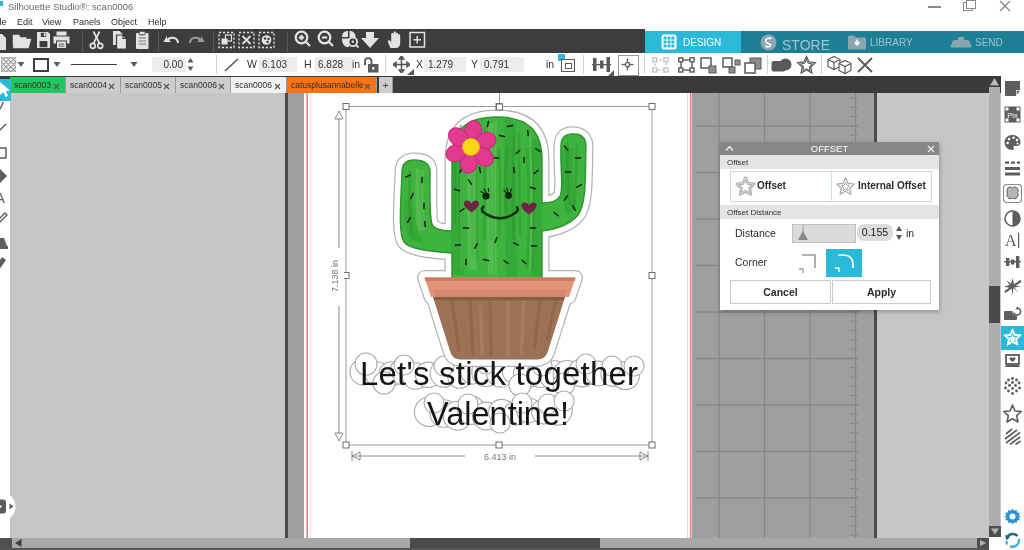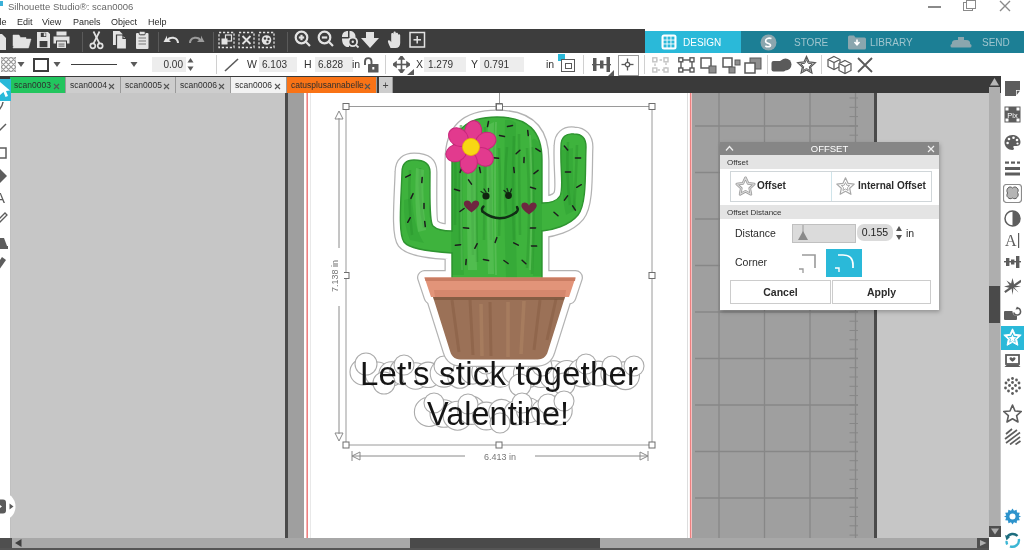--- a/index.html
+++ b/index.html
@@ -148,32 +148,32 @@
         <rect x="10.4" y="10.4" width="3" height="3"></rect>
     </g>
   </svg>
   <span class="abs" style="left:38px;top:5.5px;font-size:10px;color:#fff;">DESIGN</span>
 </div>
 <div class="abs" style="left:741px;top:31px;width:283px;height:22px;background:#1c7f95;">
   <svg class="abs" style="left:19px;top:3px;" width="17" height="17" viewBox="0 0 17 17">
     <circle cx="8.5" cy="8.5" r="8" fill="#8aa6ae"></circle>
     <path d="M11.5 4.5 C 8 3.5 5.5 5 5.6 7.2 C 5.7 9.2 8.3 9.3 9.6 9.9 C 11 10.5 10.9 12.2 9.3 12.6 C 7.8 13 6 12.4 5.3 11.8" stroke="#fff" stroke-width="1.6" fill="none"></path>
   </svg>
-  <span class="abs" style="left:41px;top:5.5px;font-size:10px;color:#9fc5ce;margin-left:12px;">STORE</span>
+  <span class="abs" style="left:41px;top:5.5px;font-size:14px;color:#9fc5ce;">STORE</span>
   <svg class="abs" style="left:107px;top:4px;" width="18" height="15" viewBox="0 0 18 15">
     <path d="M0 2 Q0 0.5 1.5 0.5 L6 0.5 L7.5 2.5 L16.5 2.5 Q18 2.5 18 4 L18 13 Q18 14.5 16.5 14.5 L1.5 14.5 Q0 14.5 0 13 Z" fill="#8aa6ae"></path>
     <path d="M9 4.5 L9 9 M6.5 7 L9 9.8 L11.5 7" stroke="#fff" stroke-width="1.6" fill="none"></path>
   </svg>
   <span class="abs" style="left:129px;top:5.5px;font-size:10px;color:#9fc5ce;">LIBRARY</span>
   <svg class="abs" style="left:209px;top:5px;" width="22" height="14" viewBox="0 0 22 14">
     <path d="M2 9 Q1 4 6 4 L16 4 Q21 4 20 9 Z" fill="#8aa6ae"></path>
     <rect x="0.5" y="8" width="21" height="3.5" rx="1.5" fill="#8aa6ae"></rect>
     <rect x="8" y="1" width="6" height="4" fill="#8aa6ae"></rect>
   </svg>
-  <span class="abs" style="left:234px;top:5.5px;font-size:10px;color:#9fc5ce;margin-left:7px;">SEND</span>
+  <span class="abs" style="left:234px;top:5.5px;font-size:10px;color:#9fc5ce;">SEND</span>
 </div>
 
 <div class="abs" style="left:0;top:53px;width:1024px;height:23px;background:#fff;">
     <svg class="abs" style="left:1px;top:4px;" width="15" height="15">
       <defs>
         <pattern id="chk" width="5" height="5" patternUnits="userSpaceOnUse">
           <rect width="5" height="5" fill="#fff"></rect>
           <path d="M0 0 L5 5 M-1 4 L1 6 M4 -1 L6 1 M5 0 L0 5 M6 4 L4 6 M1 -1 L-1 1" stroke="#999" stroke-width="1.2"></path>
         </pattern>
       </defs>

